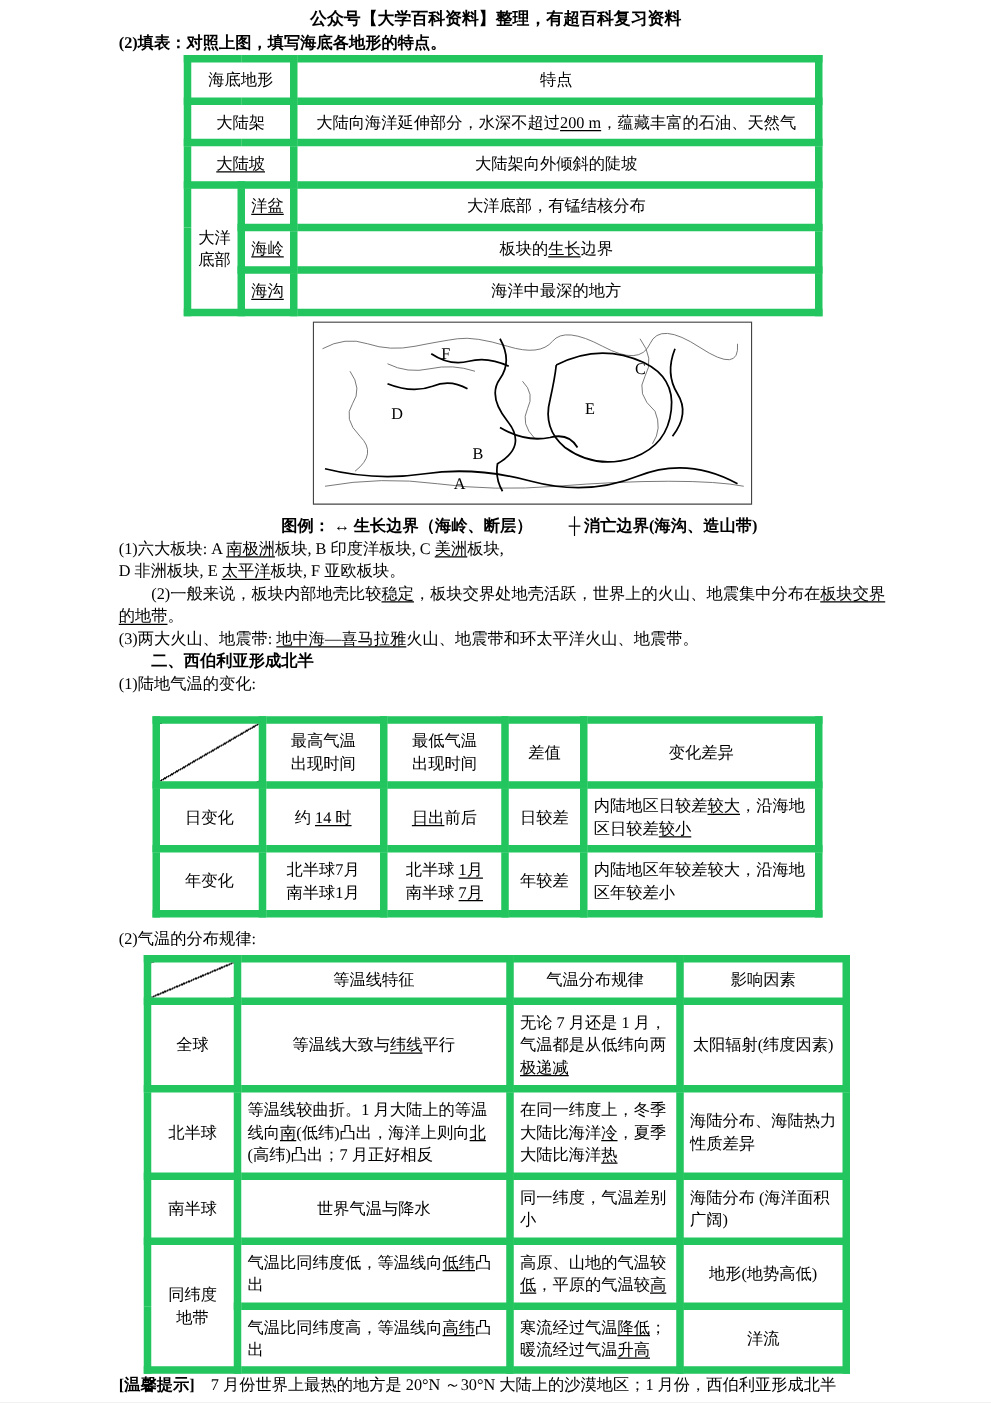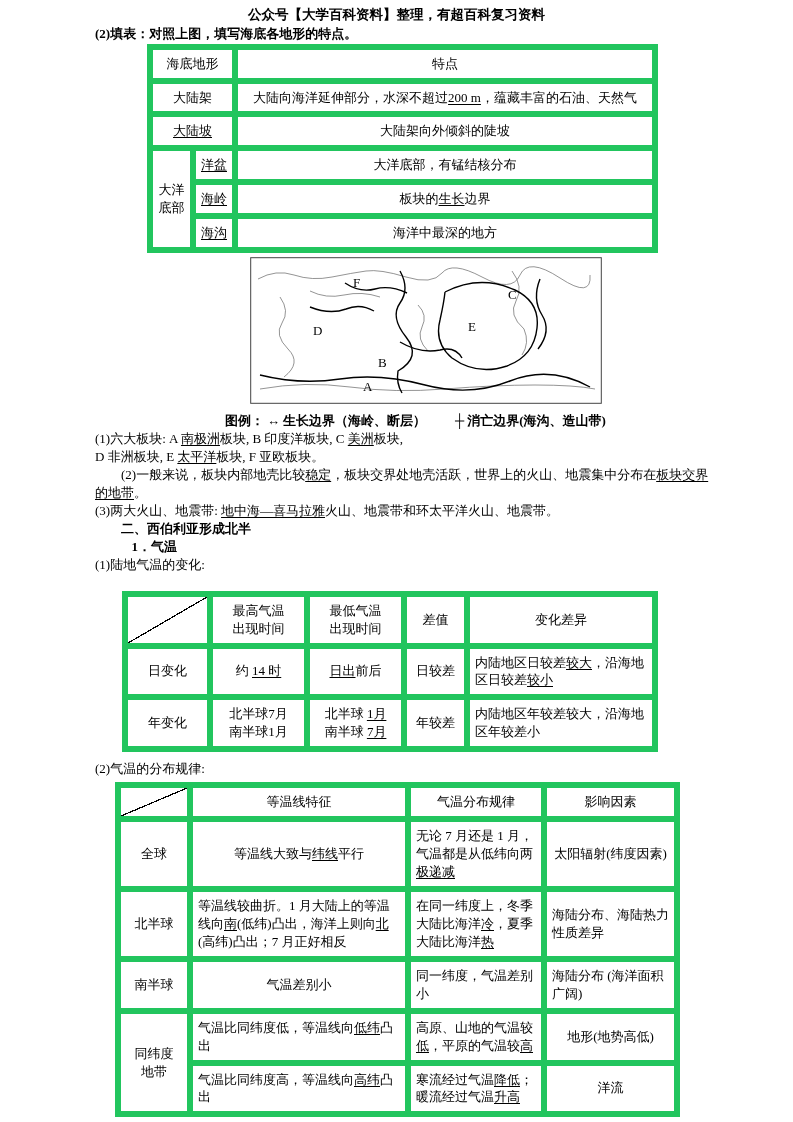--- a/index.html
+++ b/index.html
@@ -134,21 +134,20 @@
     <div class="legend">
       <span>图例：</span><span class="icon-growth"></span><span>生长边界（海岭、断层）</span><span class="gap"></span><span class="icon-destroy"></span><span>消亡边界(海沟、造山带)</span>
     </div>
 
     <p class="para mt12">(1)六大板块: A <u>南极洲</u>板块, B 印度洋板块, C <u>美洲</u>板块,</p>
     <p class="para">D 非洲板块, E <u>太平洋</u>板块, F 亚欧板块。</p>
     <p class="para indent">(2)一般来说，板块内部地壳比较<u>稳定</u>，板块交界处地壳活跃，世界上的火山、地震集中分布在<u>板块交界的地带</u>。</p>
     <p class="para">(3)两大火山、地震带: <u>地中海—喜马拉雅</u>火山、地震带和环太平洋火山、地震带。</p>
 
     <p class="para bold indent mt2">二、西伯利亚形成北半</p>
-    <p class="para bold" style="text-indent:2.8em;">1．气温</p>
     <p class="para mt2">(1)陆地气温的变化:</p>
 
     <table class="tbl t2">
       <colgroup>
           <col style="width:85px">
           <col style="width:97px">
           <col style="width:97px">
           <col style="width:63px">
           <col>
         </colgroup>
@@ -200,33 +199,34 @@
           <td>太阳辐射(纬度因素)</td>
         </tr>
         <tr>
           <td>北半球</td>
           <td class="tl">等温线较曲折。1 月大陆上的等温线向<u>南</u>(低纬)凸出，海洋上则向<u>北</u>(高纬)凸出；7 月正好相反</td>
           <td class="tl">在同一纬度上，冬季大陆比海洋<u>冷</u>，夏季大陆比海洋<u>热</u></td>
           <td class="tl">海陆分布、海陆热力性质差异</td>
         </tr>
         <tr>
           <td>南半球</td>
-          <td>气温差别小</td>
+          <td>世界气温与降水</td>
           <td class="tl">同一纬度，气温差别小</td>
           <td class="tl">海陆分布 (海洋面积广阔)</td>
         </tr>
         <tr>
           <td rowspan="2">同纬度<br>地带</td>
           <td class="tl">气温比同纬度低，等温线向<u>低纬</u>凸出</td>
           <td class="tl">高原、山地的气温较<u>低</u>，平原的气温较<u>高</u></td>
           <td>地形(地势高低)</td>
         </tr>
         <tr>
           <td class="tl">气温比同纬度高，等温线向<u>高纬</u>凸出</td>
           <td class="tl">寒流经过气温<u>降低</u>；暖流经过气温<u>升高</u></td>
           <td>洋流</td>
         </tr>
       </tbody>
     </table>
 
+    <p class="para footer-tip"><b>[温馨提示]</b>　7 月份世界上最热的地方是 20°N ～30°N 大陆上的沙漠地区；1 月份，西伯利亚形成北半</p>
 
   </div>
 </div>
 
 </body></html>

